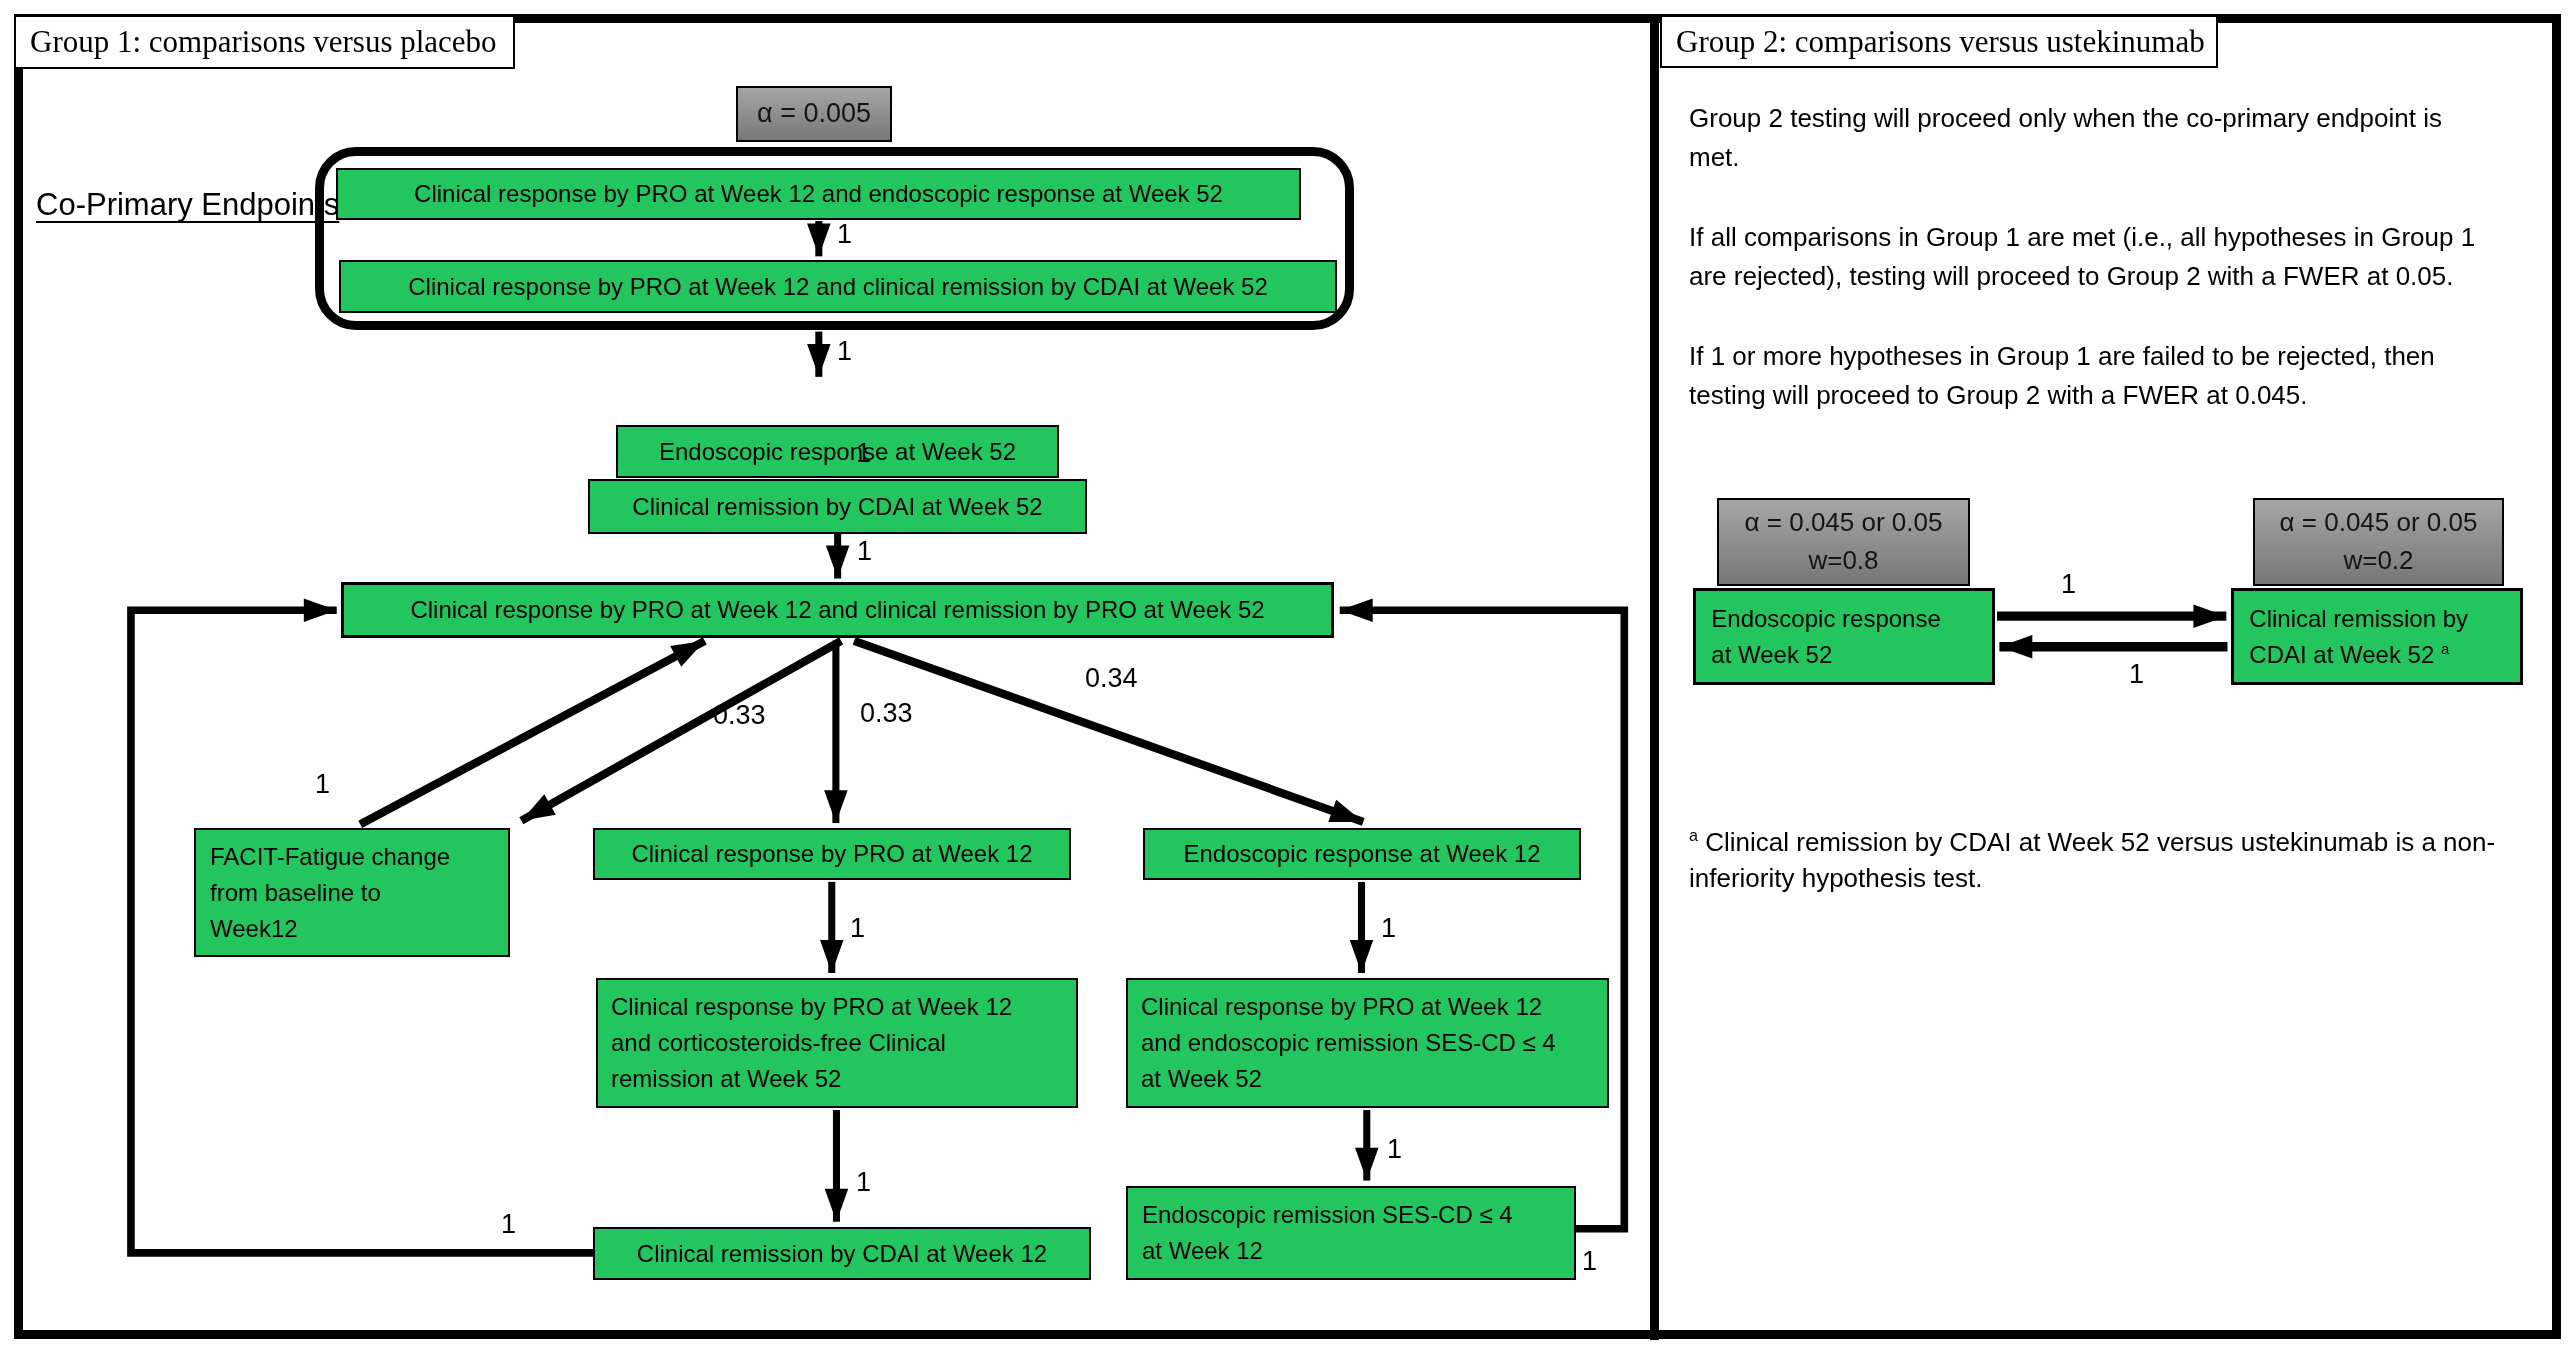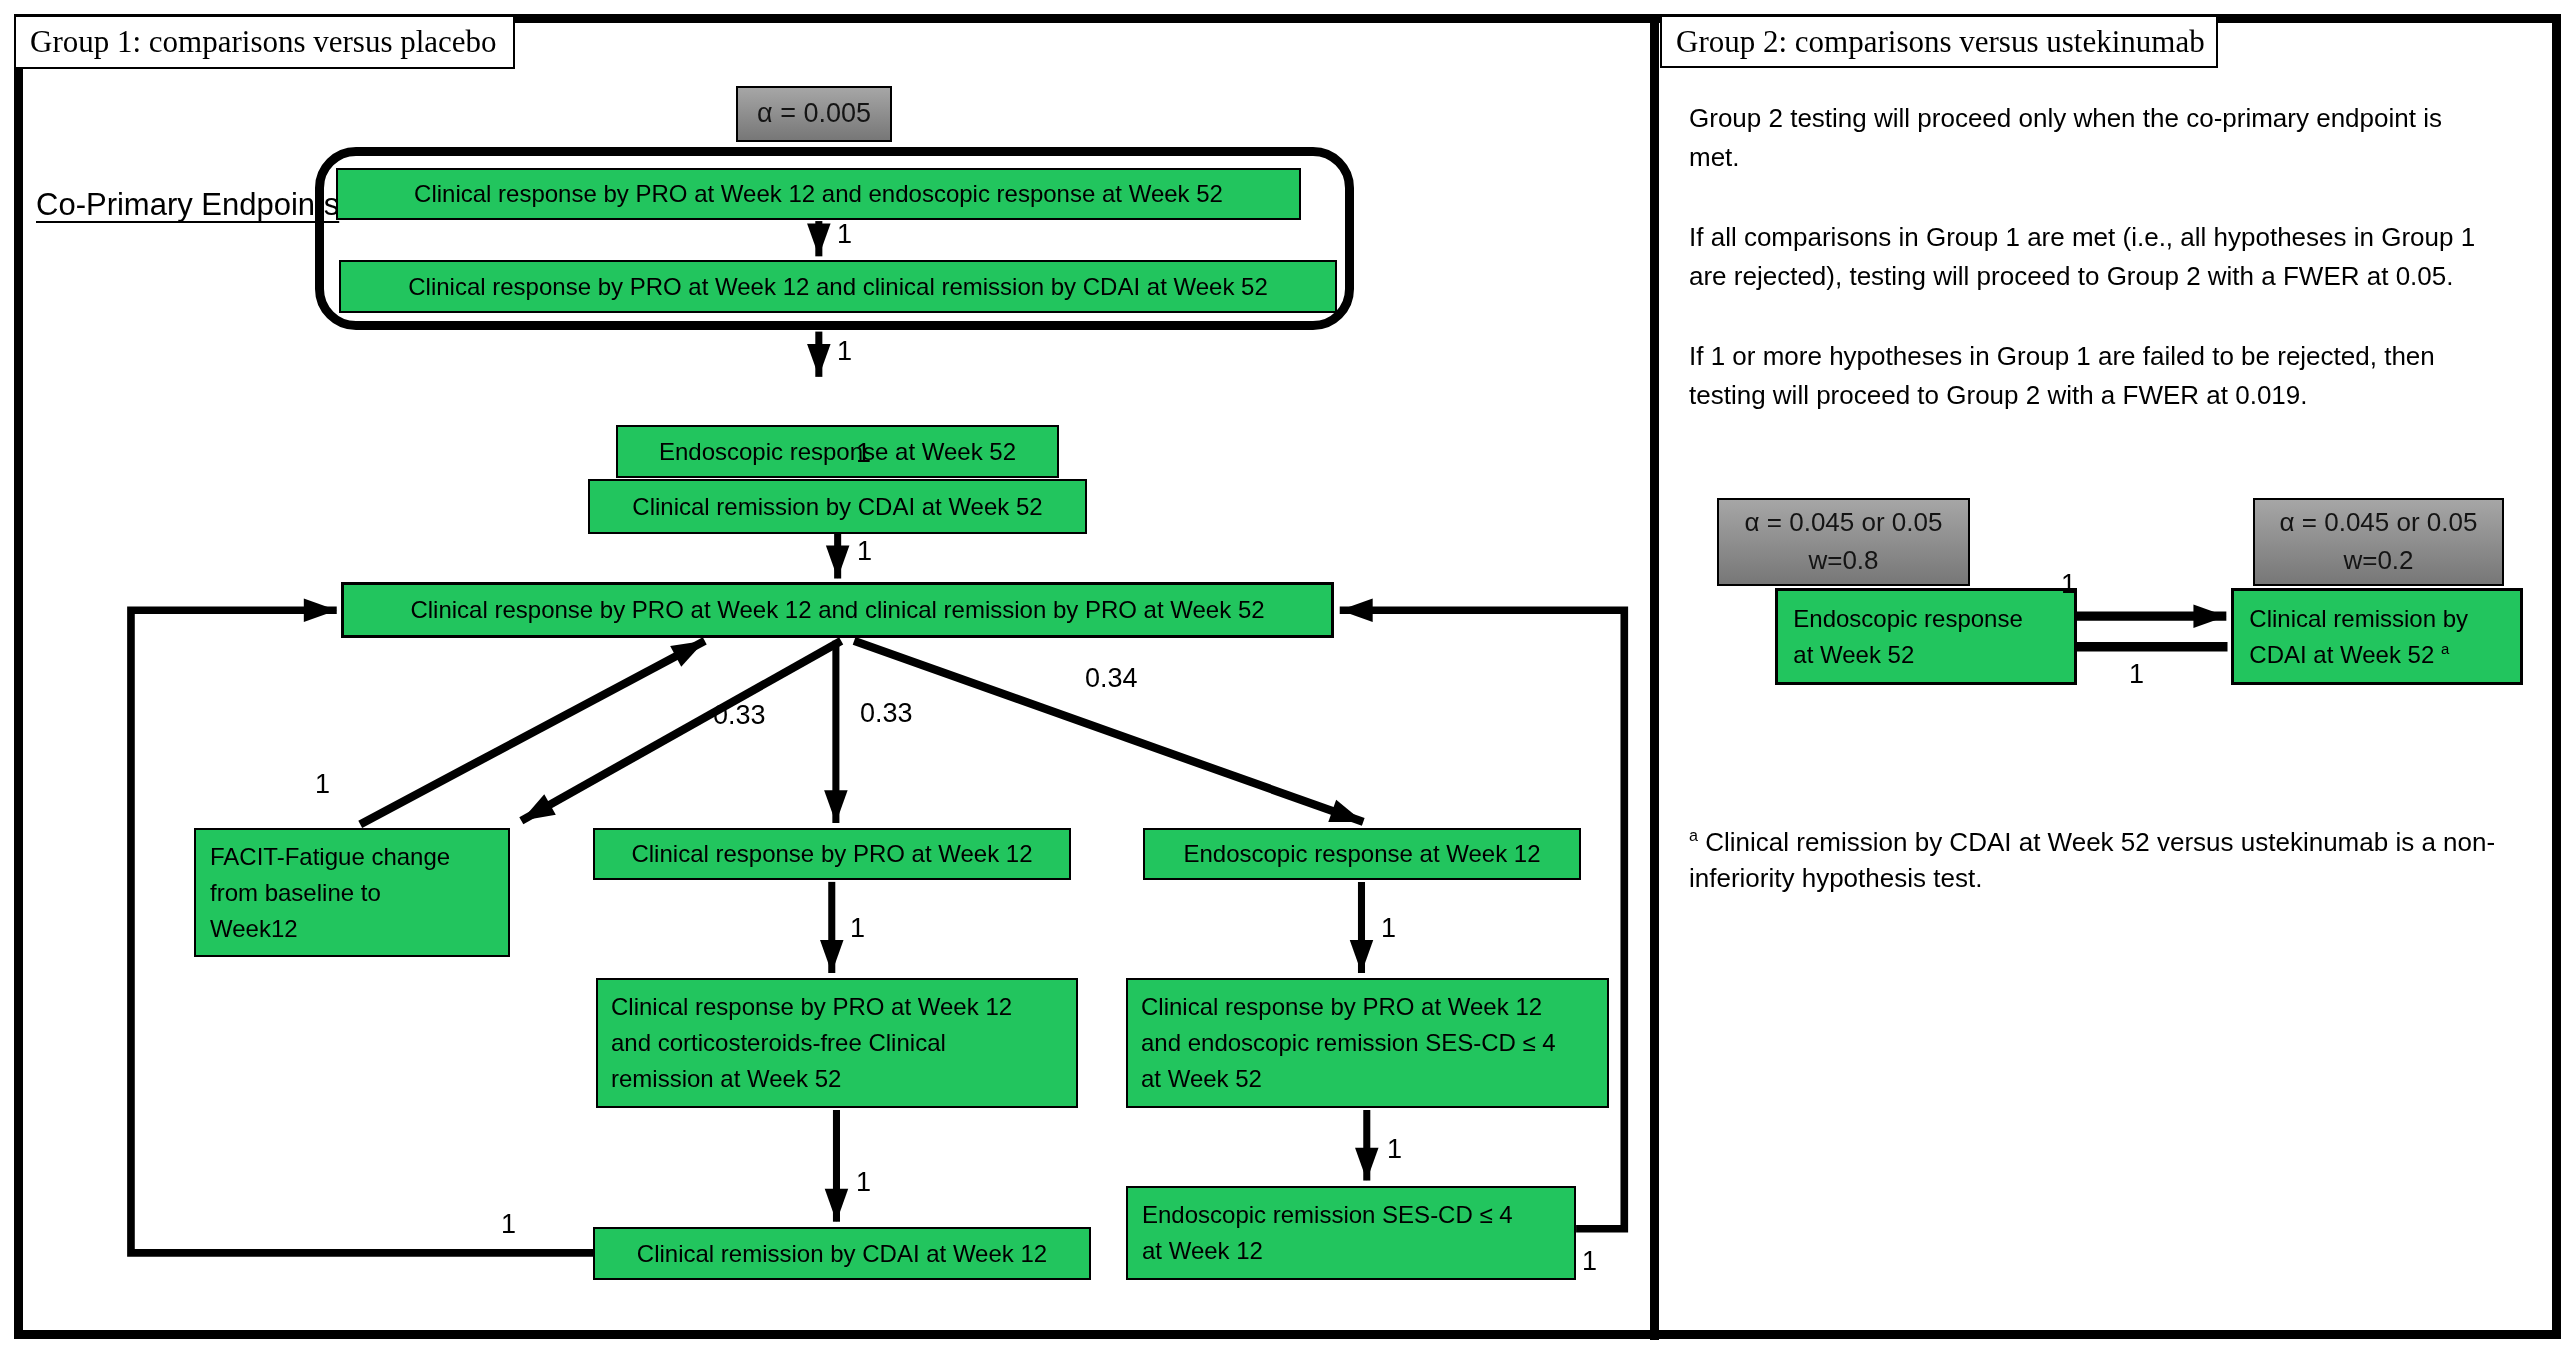--- a/index.html
+++ b/index.html
@@ -164,33 +164,33 @@
   </div>
 
   <div class="para" style="left:1689px;top:99px;">
     <div class="pline">Group 2 testing will proceed only when the co-primary endpoint is</div>
     <div class="pline">met.</div>
     <div class="pgap"></div>
     <div class="pline">If all comparisons in Group 1 are met (i.e., all hypotheses in Group 1</div>
     <div class="pline">are rejected), testing will proceed to Group 2 with a FWER at 0.05.</div>
     <div class="pgap"></div>
     <div class="pline">If 1 or more hypotheses in Group 1 are failed to be rejected, then</div>
-    <div class="pline">testing will proceed to Group 2 with a FWER at 0.019.</div>
+    <div class="pline">testing will proceed to Group 2 with a FWER at 0.045.</div>
   </div>
 
   <div class="graybox" style="left:1717px;top:498px;width:253px;height:88px;">
     <div>α = 0.045 or 0.05</div>
     <div>w=0.8</div>
   </div>
   <div class="graybox" style="left:2253px;top:498px;width:251px;height:88px;">
     <div>α = 0.045 or 0.05</div>
     <div>w=0.2</div>
   </div>
 
-  <div class="box multi heavy" style="left:1775px;top:588px;width:302px;height:97px;padding-left:15.3px;">
+  <div class="box multi heavy" style="left:1693px;top:588px;width:302px;height:97px;padding-left:15.3px;">
     <div>Endoscopic response</div>
     <div>at Week 52</div>
   </div>
 
   <div class="box multi heavy" style="left:2231px;top:588px;width:292px;height:97px;padding-left:15.3px;">
     <div>Clinical remission by</div>
     <div>
       <span>CDAI at Week 52</span>
       <sup>a</sup>
     </div>

